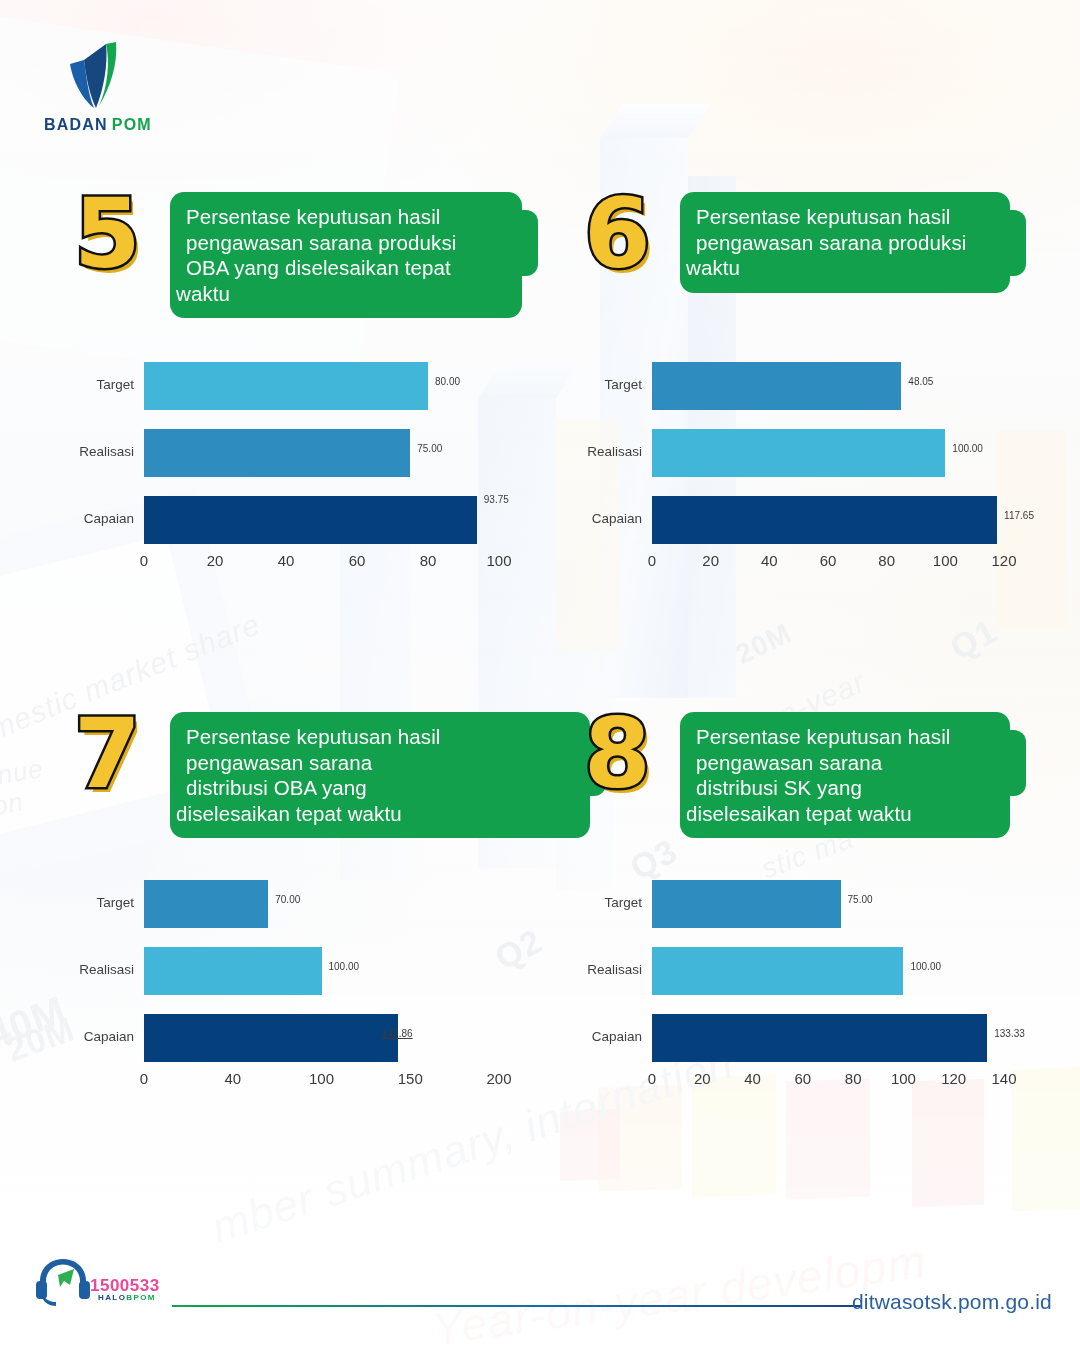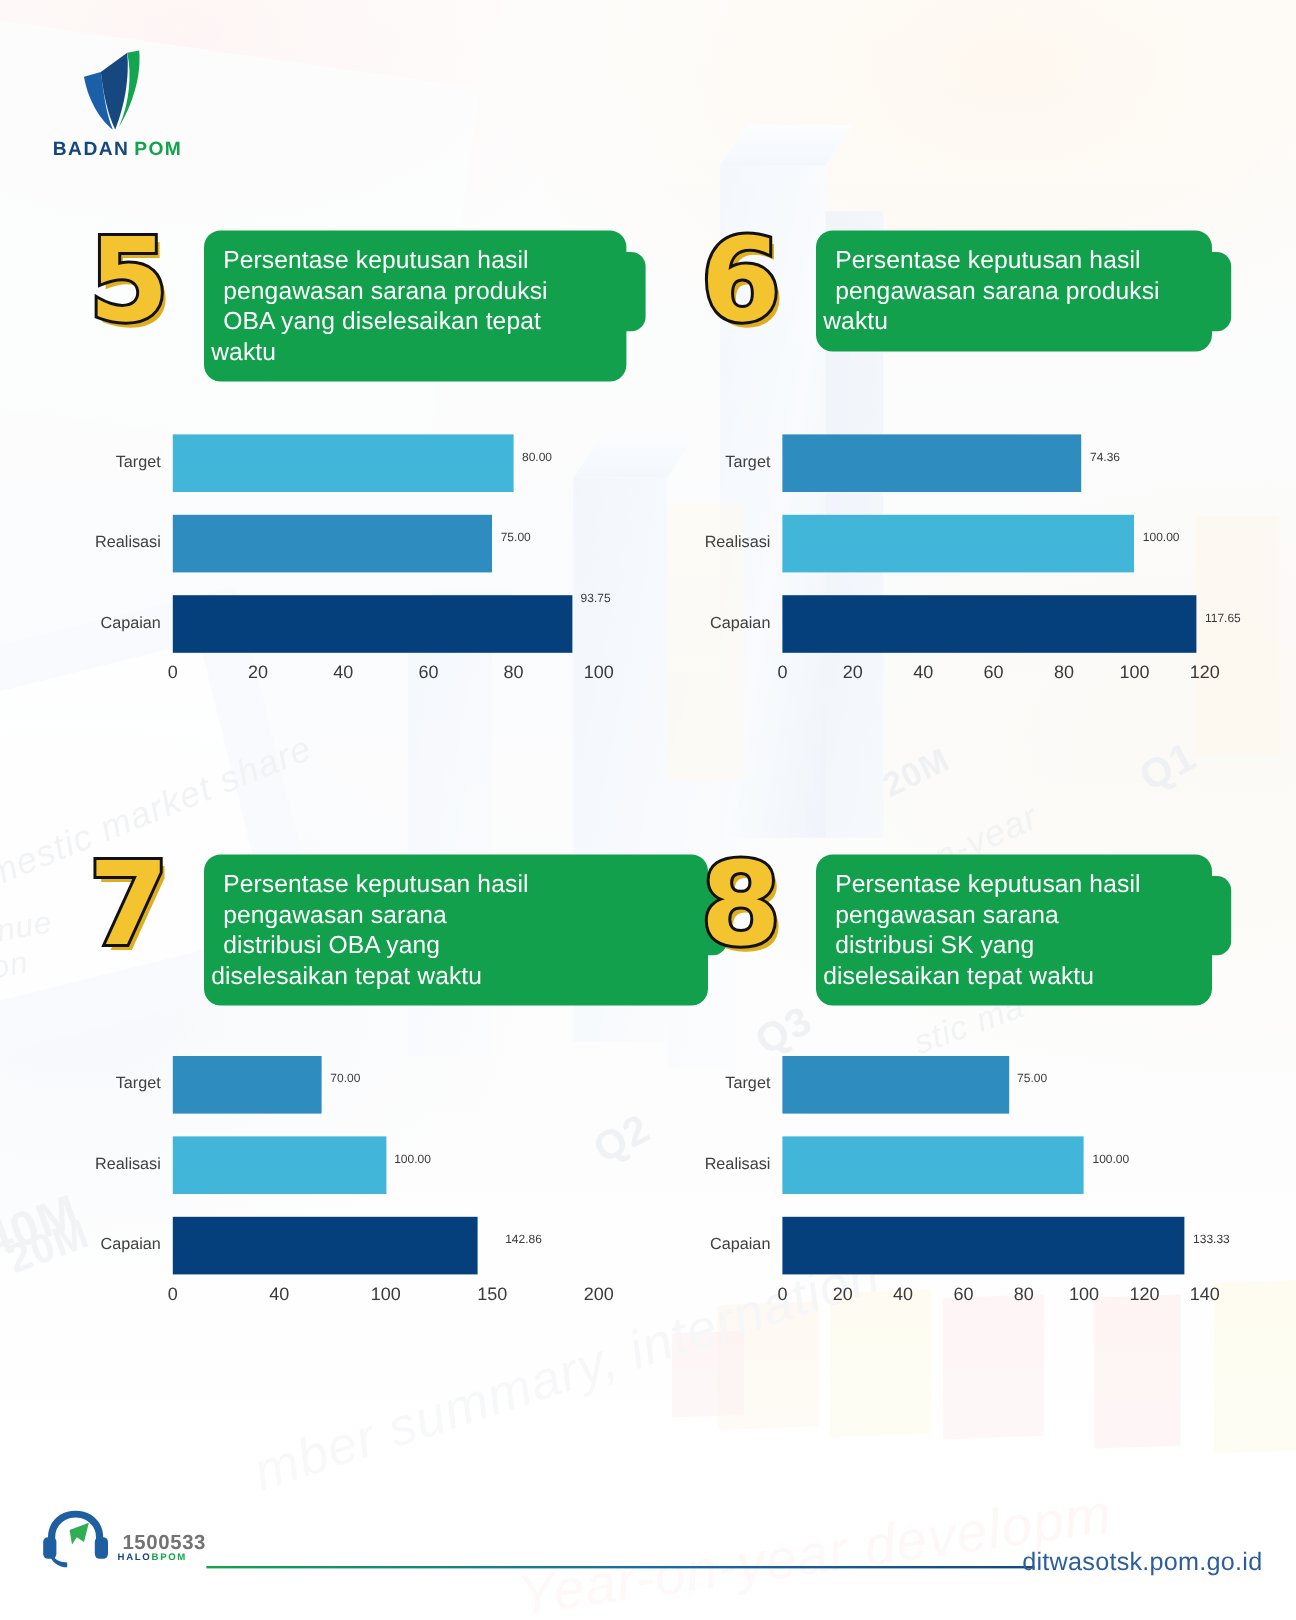--- a/index.html
+++ b/index.html
@@ -59,21 +59,21 @@
   
   .chart{position:absolute;}
   .cat-label{position:absolute;font-size:13.5px;color:#404040;text-align:right;
     font-family:"Liberation Sans", sans-serif;}
   .bar{position:absolute;height:48px;}
   .bar-val{position:absolute;font-size:10px;color:#3a3a3a;white-space:nowrap;}
   .tick{position:absolute;font-size:15px;color:#3a3a3a;text-align:center;transform:translateX(-50%);}
 
   
   #footer-left{position:absolute;left:34px;top:1255px;width:300px;height:70px;}
-  #halo-num{position:absolute;left:68px;top:21px;font-size:17px;font-weight:700;color:#737373;letter-spacing:.5px;}
+  #halo-num{position:absolute;left:56px;top:21px;font-size:17px;font-weight:700;color:#ec4899;letter-spacing:.5px;}
   #halo-sub{position:absolute;left:64px;top:38px;font-size:8px;font-weight:700;letter-spacing:1.4px;}
   #halo-sub .a{color:#17477f;}
   #halo-sub .b{color:#12a44a;}
   #footer-rule{position:absolute;left:172px;top:1305px;width:690px;height:2px;
     background:linear-gradient(90deg,#12a44a 0%,#1a6aa8 55%,#17477f 100%);}
   #footer-url{position:absolute;right:28px;top:1290px;font-size:21px;color:#2a5e9e;letter-spacing:.2px;}
 </style>
 </head>
 <body>
 
@@ -185,21 +185,21 @@
             <span class="ln">Persentase keputusan hasil</span>
             <span class="ln">pengawasan sarana produksi</span>
             <span class="ln"><span class="lastwrap">waktu</span></span>
           </div>
           <div class="notch" style="background: rgb(18, 160, 76); left: 420px; top: 18px; width: 22px; height: 66px; border-radius: 0px 12px 12px 0px;"></div>
         </div>
       </div>
       <div class="chart" style="left: 0px; top: 362px; width: 1080px;">
         <div class="cat-label" style="left: 542px; width: 100px; top: 15px;">Target</div>
         <div class="bar" style="left: 652px; top: 0px; width: 249.333px; background: rgb(46, 140, 190);"></div>
-        <div class="bar-val" style="left: 908.333px; top: 14px;">74.36</div>
+        <div class="bar-val" style="left: 908.333px; top: 14px;">48.05</div>
         <div class="cat-label" style="left: 542px; width: 100px; top: 82px;">Realisasi</div>
         <div class="bar" style="left: 652px; top: 67px; width: 293.333px; background: rgb(65, 182, 217);"></div>
         <div class="bar-val" style="left: 952.333px; top: 81px;">100.00</div>
         <div class="cat-label" style="left: 542px; width: 100px; top: 149px;">Capaian</div>
         <div class="bar" style="left: 652px; top: 134px; width: 345.107px; background: rgb(5, 64, 125);"></div>
         <div class="bar-val" style="left: 1004.11px; top: 148px;">117.65</div>
         <div class="tick" style="left: 652px; top: 190px;">0</div>
         <div class="tick" style="left: 710.667px; top: 190px;">20</div>
         <div class="tick" style="left: 769.333px; top: 190px;">40</div>
         <div class="tick" style="left: 828px; top: 190px;">60</div>
@@ -222,21 +222,21 @@
       </div>
       <div class="chart" style="left: 0px; top: 880px; width: 1080px;">
         <div class="cat-label" style="left: 34px; width: 100px; top: 15px;">Target</div>
         <div class="bar" style="left: 144px; top: 0px; width: 124.25px; background: rgb(46, 140, 190);"></div>
         <div class="bar-val" style="left: 275.25px; top: 14px;">70.00</div>
         <div class="cat-label" style="left: 34px; width: 100px; top: 82px;">Realisasi</div>
         <div class="bar" style="left: 144px; top: 67px; width: 177.5px; background: rgb(65, 182, 217);"></div>
         <div class="bar-val" style="left: 328.5px; top: 81px;">100.00</div>
         <div class="cat-label" style="left: 34px; width: 100px; top: 149px;">Capaian</div>
         <div class="bar" style="left: 144px; top: 134px; width: 253.577px; background: rgb(5, 64, 125);"></div>
-        <div class="bar-val" style="left: 421px; top: 148px;">142.86</div>
+        <div class="bar-val" style="left: 382px; top: 148px; text-decoration: underline;">142.86</div>
         <div class="tick" style="left: 144px; top: 190px;">0</div>
         <div class="tick" style="left: 232.75px; top: 190px;">40</div>
         <div class="tick" style="left: 321.5px; top: 190px;">100</div>
         <div class="tick" style="left: 410.25px; top: 190px;">150</div>
         <div class="tick" style="left: 499px; top: 190px;">200</div>
       </div>
       <div class="panel" style="left: 584px; top: 712px;">
         <div class="panel-head">
           <div class="bignum-shadow">8</div>
           <div class="bignum" style="color: rgb(244, 196, 48);">8</div>

